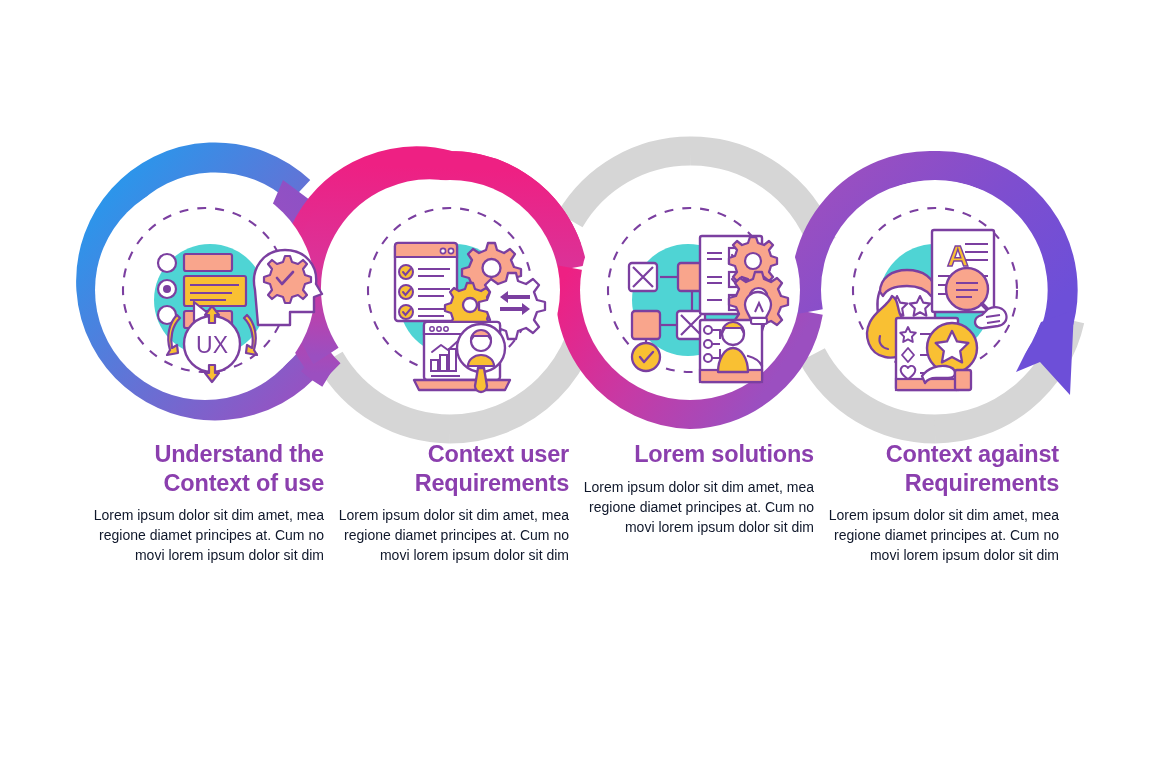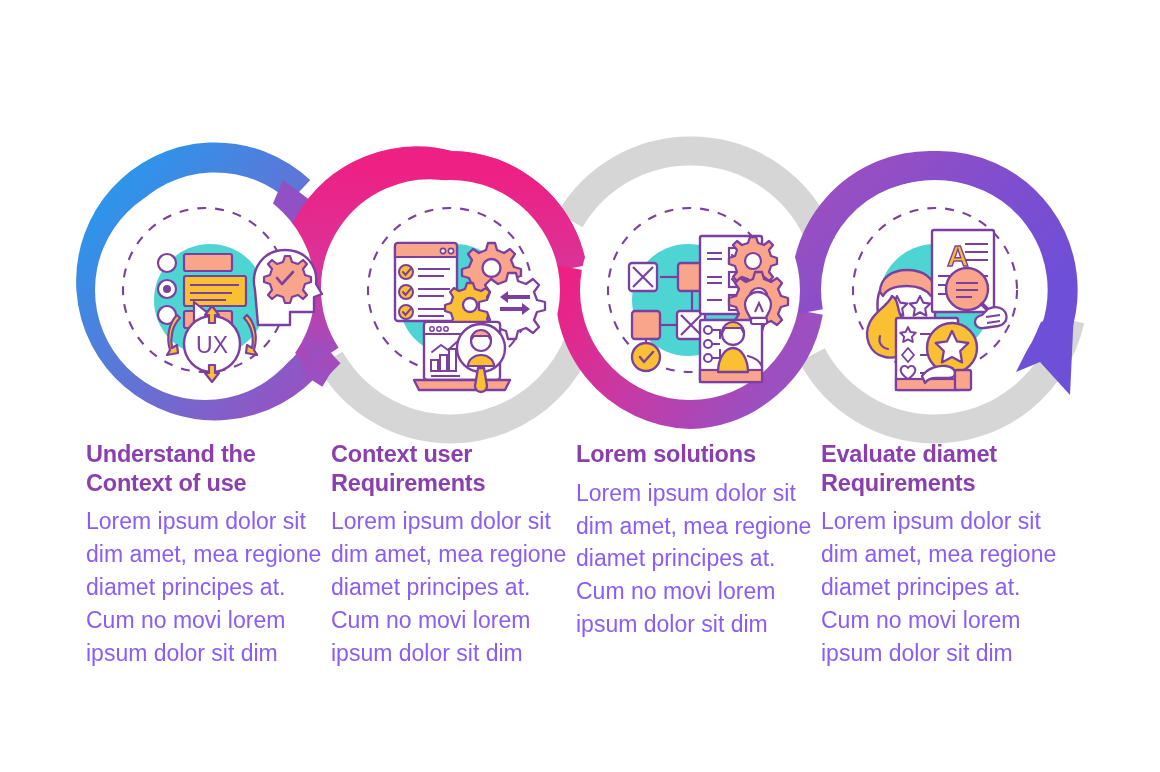--- a/index.html
+++ b/index.html
@@ -29,36 +29,36 @@
   .steps-text {
     position: absolute;
     left: 0;
     top: 440px;
     width: 1160px;
     display: flex;
     flex-direction: row;
   }
   .step-text {
     width: 250px;
-    text-align: left;
+    text-align: right;
     padding: 0 6px;
     box-sizing: border-box;
   }
   .step-title {
     font-size: 23.5px;
     font-weight: bold;
     color: #8b3fae;
     line-height: 1.22;
     letter-spacing: -0.2px;
     margin: 0 0 8px 0;
     white-space: pre-line;
   }
   .step-desc {
-    font-size: 23px;
-    color: #8b5cf6;
+    font-size: 14px;
+    color: #0f172a;
     line-height: 1.43;
     margin: 0;
   }
   .t0 { margin-left: 80px; }
   .t1 { margin-left: -5px; }
   .t2 { margin-left: -5px; }
   .t3 { margin-left: -5px; }
 </style>
 </head>
 <body>
@@ -356,19 +356,19 @@
 Requirements</div>
       <div class="step-desc">Lorem ipsum dolor sit dim amet, mea regione diamet principes at. Cum no movi lorem ipsum dolor sit dim</div>
     </div>
 
     <div class="step-text t2">
       <div class="step-title">Lorem solutions</div>
       <div class="step-desc">Lorem ipsum dolor sit dim amet, mea regione diamet principes at. Cum no movi lorem ipsum dolor sit dim</div>
     </div>
 
     <div class="step-text t3">
-      <div class="step-title">Evaluate diamet
+      <div class="step-title">Context against
 Requirements</div>
       <div class="step-desc">Lorem ipsum dolor sit dim amet, mea regione diamet principes at. Cum no movi lorem ipsum dolor sit dim</div>
     </div>
 
   </div>
 </div>
 
 </body></html>

